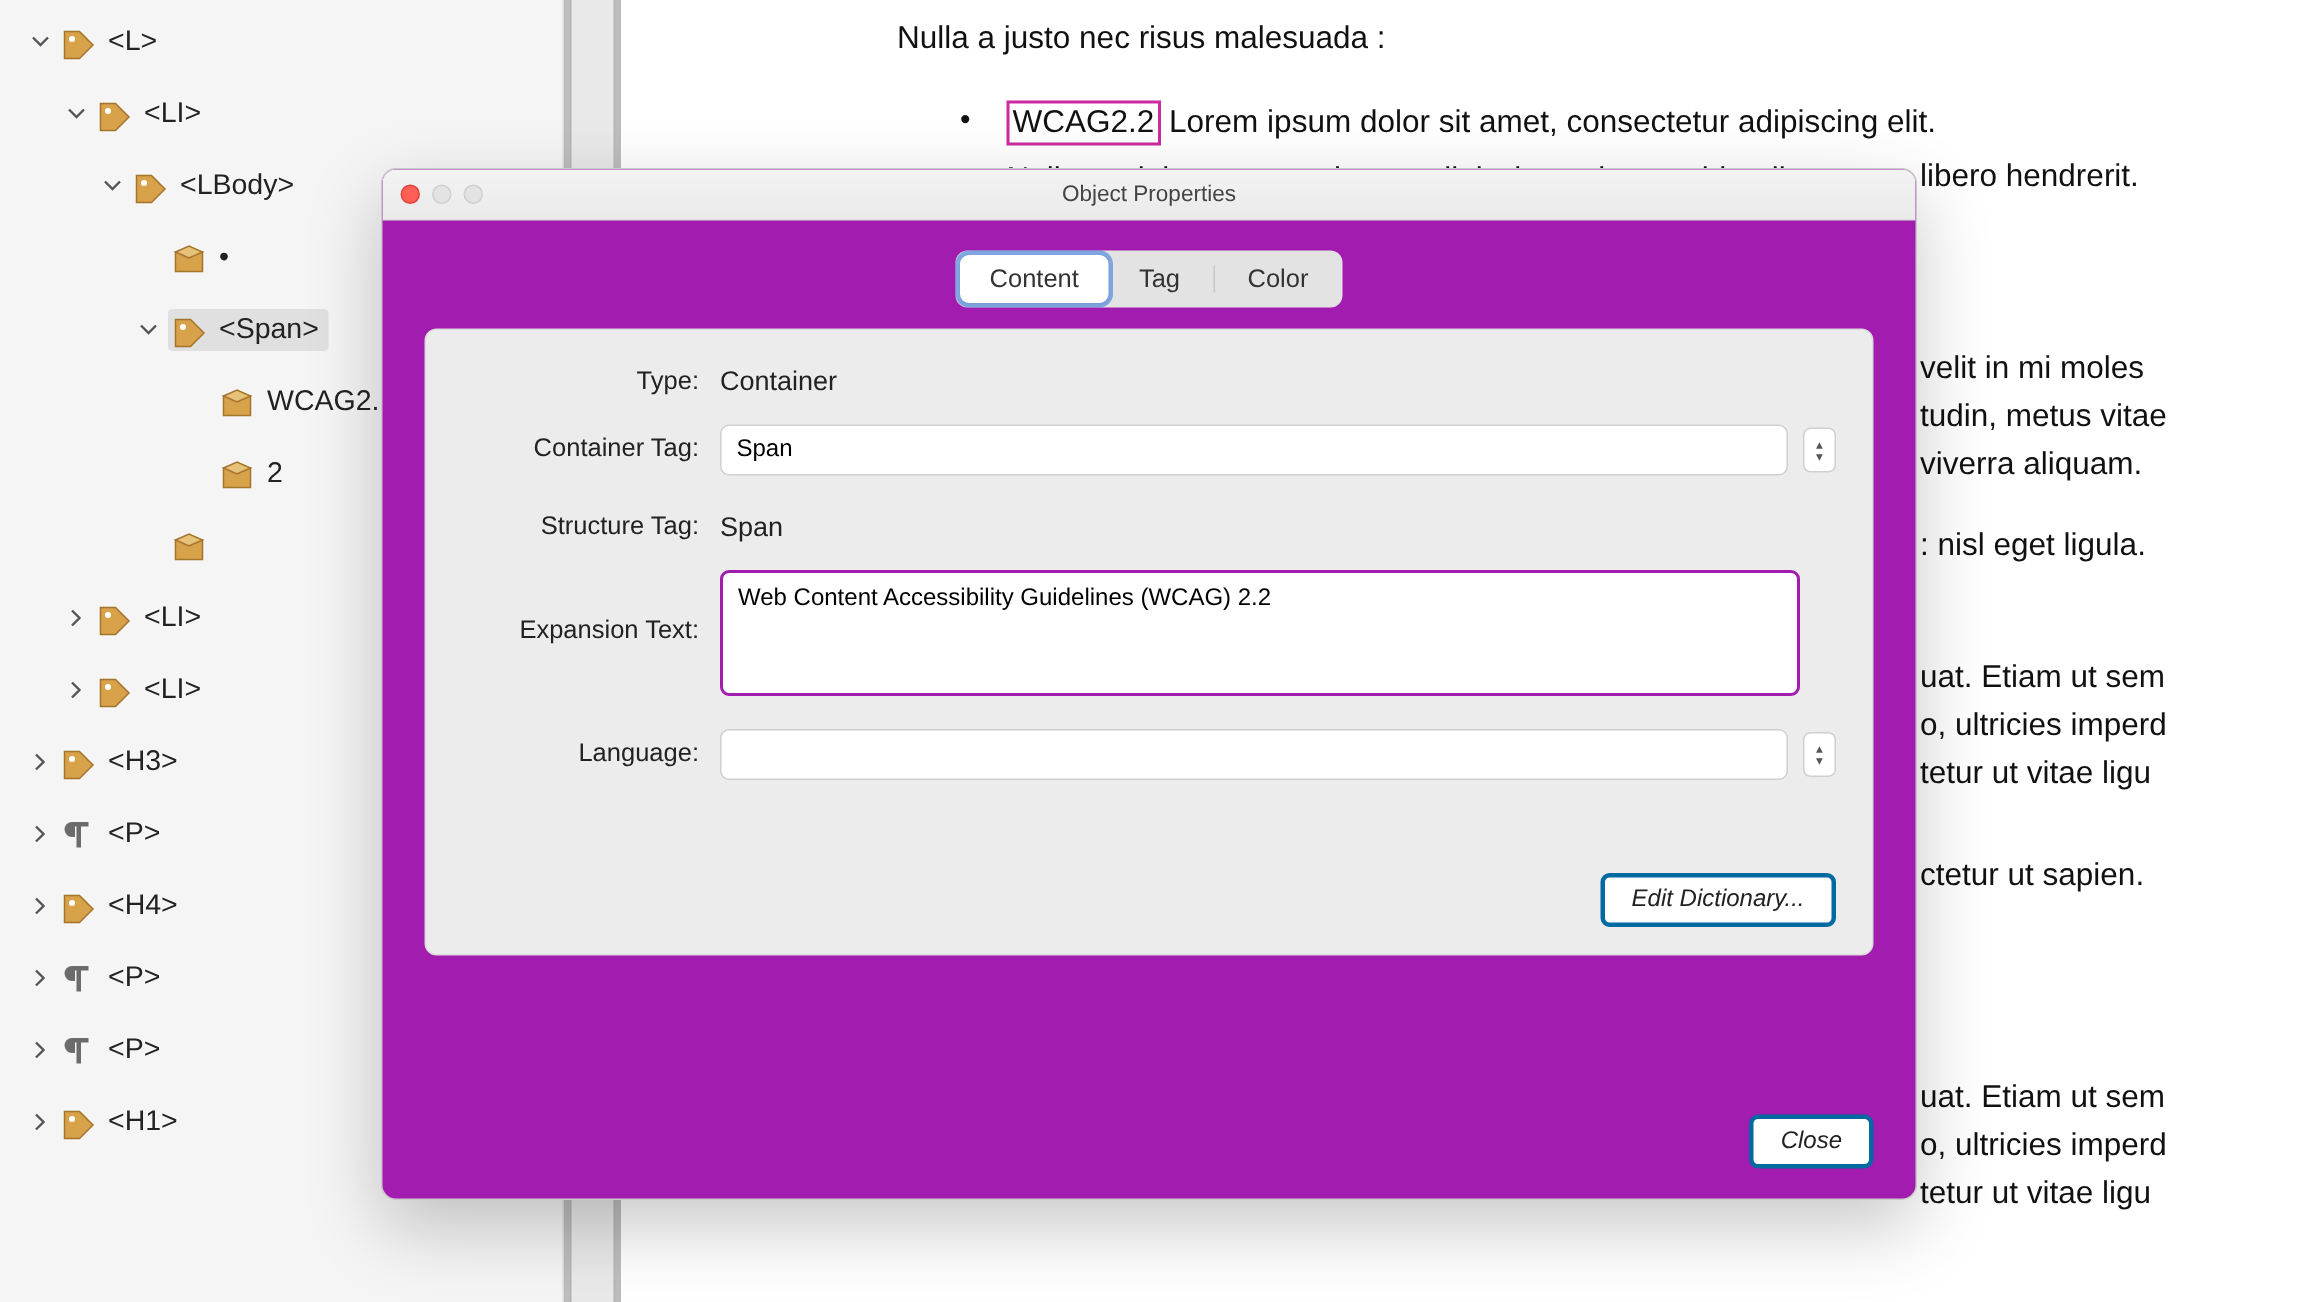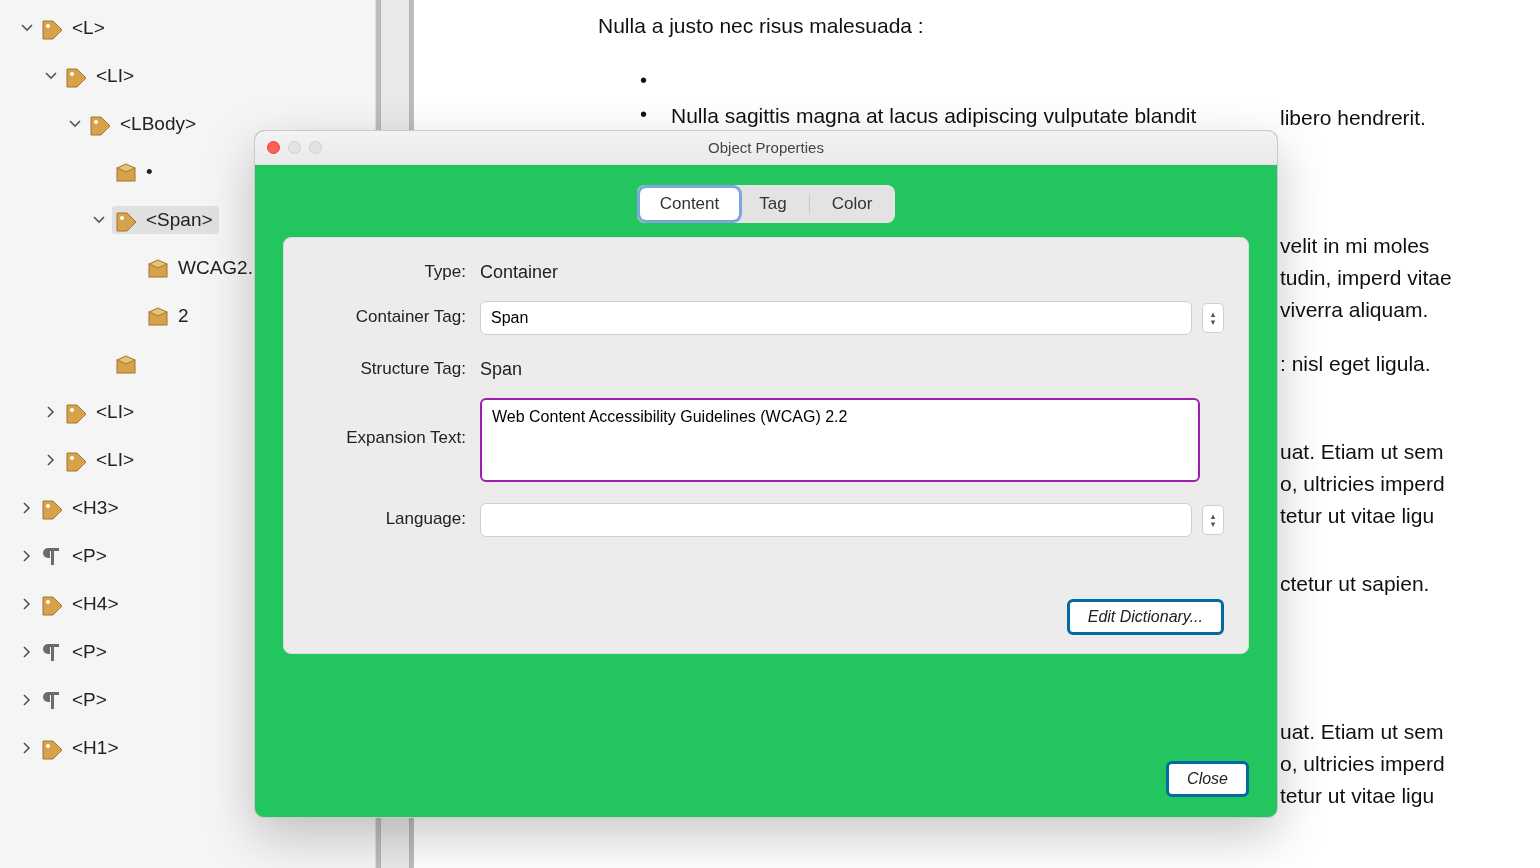--- a/index.html
+++ b/index.html
@@ -27,21 +27,21 @@
 
   .doc-text { position:absolute; left:598px; top:10px; width:940px; font-size:21px; line-height:32px; color:#111; }
   .bullet-line { display:flex; align-items:flex-start; margin-left:42px; margin-top:24px; }
   .bullet { font-size:20px; margin-right:24px; line-height:28px; }
   .bullet-body { font-size:21px; }
   .highlight-span { border:2px solid #cc29a3; padding:0 2px; display:inline-block; line-height:26px; }
 
   .frag { position:absolute; left:1280px; font-size:21px; color:#111; white-space:nowrap; }
 
   
-  .win { position:absolute; left:254px; top:130px; width:1024px; height:688px; background:#22c55e; border:1px solid #c9c9c9; border-radius:10px; box-shadow:0 18px 50px rgba(0,0,0,.22); overflow:hidden; }
+  .win { position:absolute; left:254px; top:112px; width:1024px; height:688px; background:#a21caf; border:1px solid #c9c9c9; border-radius:10px; box-shadow:0 18px 50px rgba(0,0,0,.22); overflow:hidden; }
   .titlebar { height:34px; display:flex; align-items:center; justify-content:center; position:relative; background:linear-gradient(#f3f3f3,#eaeaea); border-bottom:1px solid #dedede; }
   .titlebar .title { font-size:15px; color:#444; }
   .traffic { position:absolute; left:12px; top:10px; display:flex; gap:8px; }
   .dot { width:13px; height:13px; border-radius:50%; }
   .dot.red { background:#ff5f57; border:1px solid #e0443e;}
   .dot.grey { background:#e3e3e3; border:1px solid #cfcfcf;}
 
   .tabs { display:flex; justify-content:center; padding:20px 0 14px; }
   .segmented { display:flex; background:#e3e3e3; border-radius:8px; padding:3px; align-items:center; }
   .seg-btn { padding:6px 20px; font-size:17px; color:#333; border:none; background:transparent; border-radius:6px; cursor:default;}
@@ -287,29 +287,32 @@
   </div>
 
   <div class="gutter">
       <div class="gutter-inner"></div>
     </div>
 
   <div class="doc-text">
     <div>Nulla a justo nec risus malesuada :</div>
     <div class="bullet-line">
       <span class="bullet">•</span>
+      <span class="bullet-body">
+        <span class="highlight-span">WCAG2.2</span><span> Lorem ipsum dolor sit amet, consectetur adipiscing elit.</span>
+      </span>
     </div>
     <div class="bullet-line" style="margin-top:6px;">
       <span class="bullet">•</span>
       <span class="bullet-body"><span>Nulla sagittis magna at lacus adipiscing vulputate blandit</span></span>
     </div>
   </div>
   <span class="frag" style="top:106px;"> libero hendrerit.</span>
   <span class="frag" style="top:234px;">velit in mi moles</span>
-  <span class="frag" style="top:266px;">tudin, imperd vitae</span>
+  <span class="frag" style="top:266px;">tudin, metus vitae</span>
   <span class="frag" style="top:298px;">viverra aliquam.</span>
   <span class="frag" style="top:352px;">: nisl eget ligula.</span>
   <span class="frag" style="top:440px;">uat. Etiam ut sem</span>
   <span class="frag" style="top:472px;">o, ultricies imperd</span>
   <span class="frag" style="top:504px;">tetur ut vitae ligu</span>
   <span class="frag" style="top:572px;">ctetur ut sapien.</span>
   <span class="frag" style="top:720px;">uat. Etiam ut sem</span>
   <span class="frag" style="top:752px;">o, ultricies imperd</span>
   <span class="frag" style="top:784px;">tetur ut vitae ligu</span>
 

